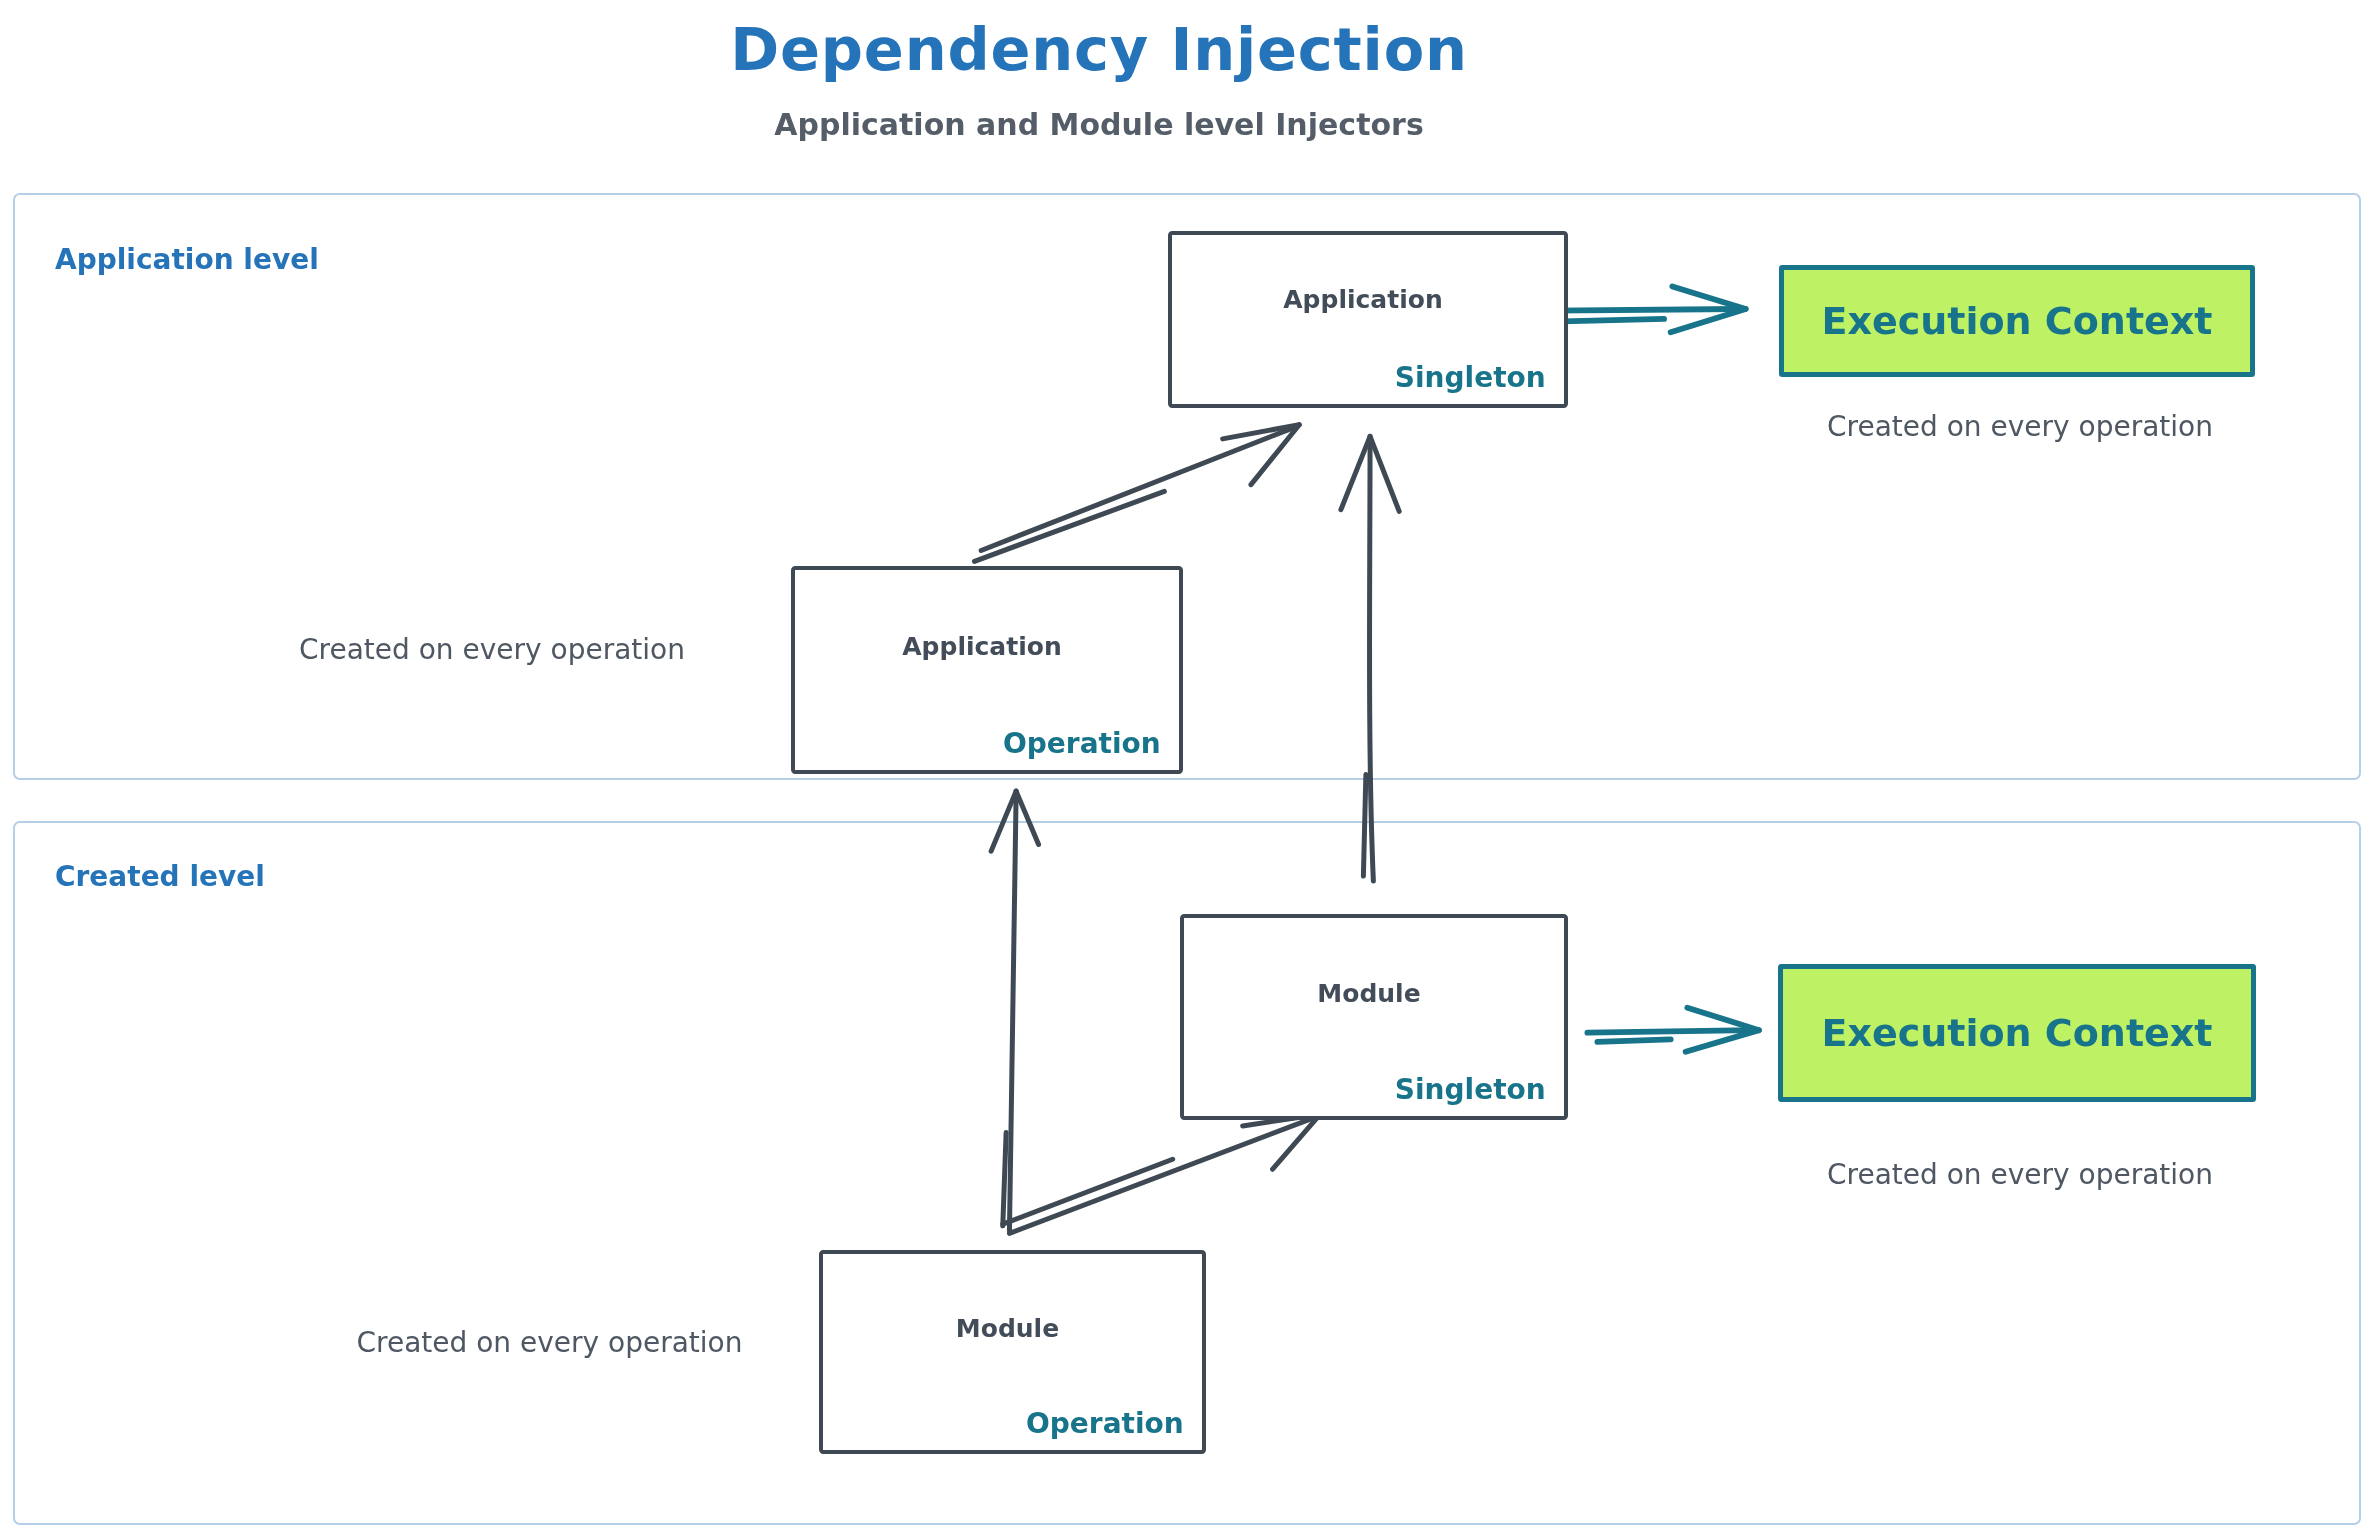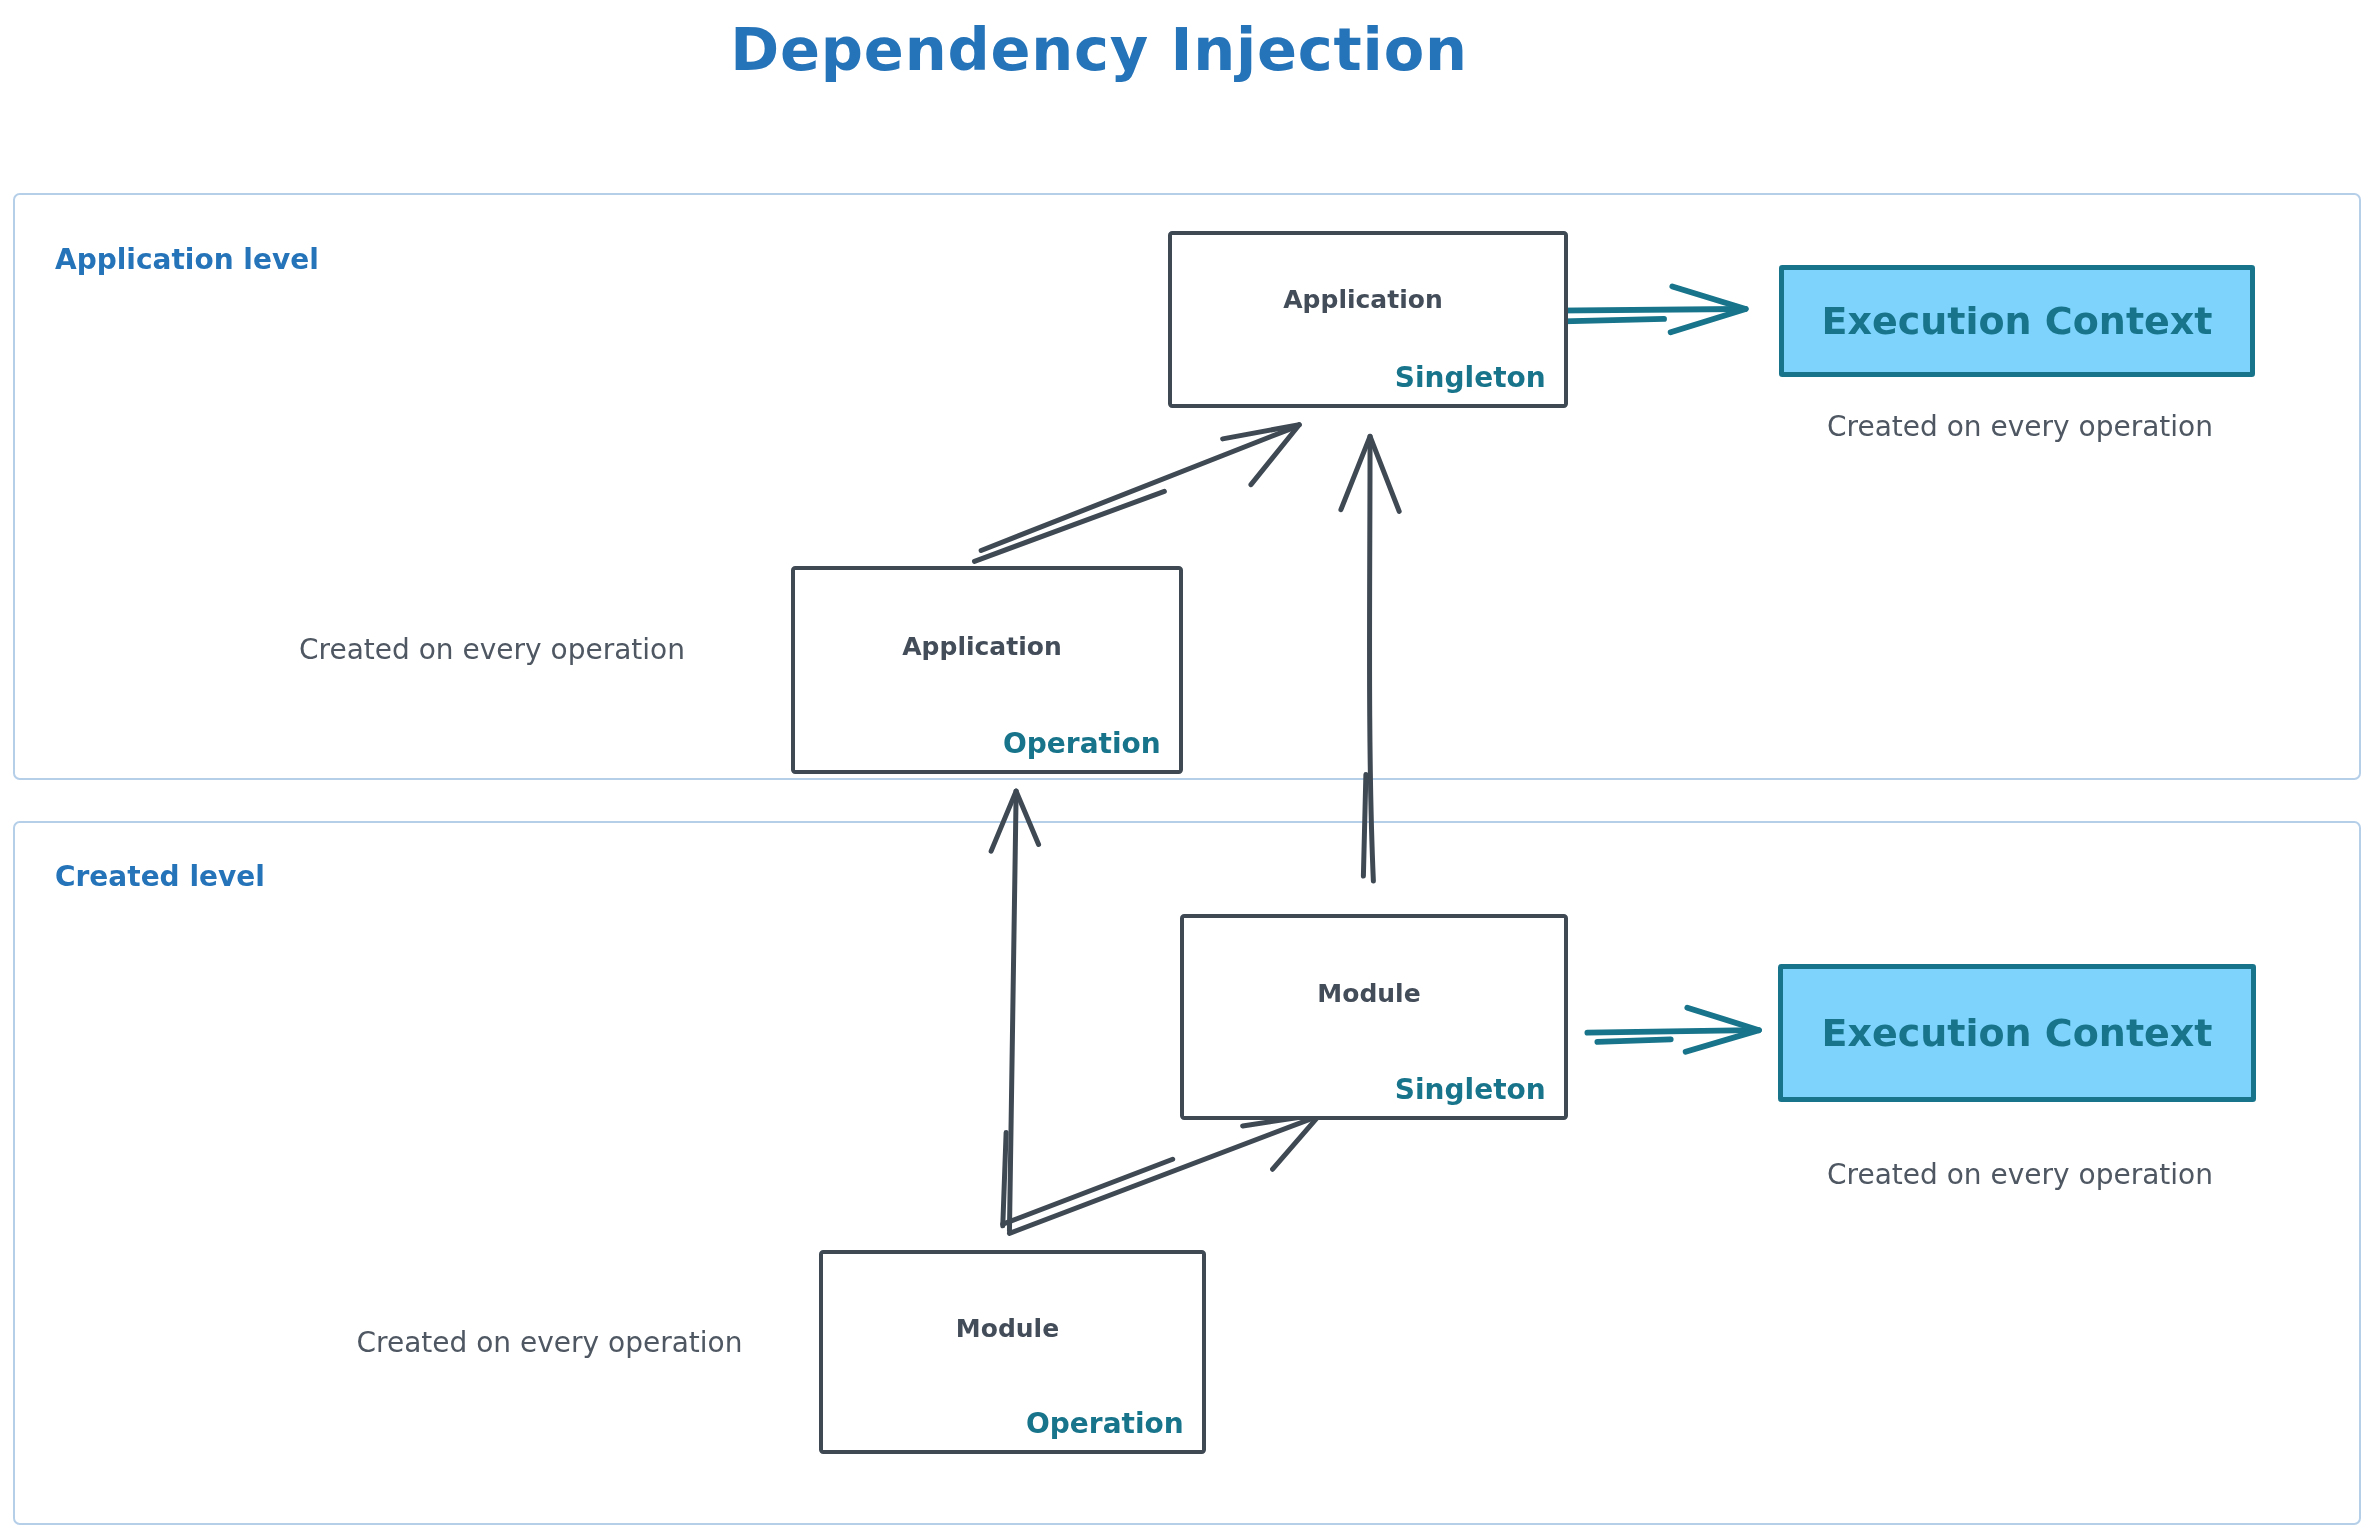--- a/index.html
+++ b/index.html
@@ -60,21 +60,21 @@
   }
   .node.app-singleton{left:1168px;top:231px;width:400px;height:177px;}
   .node.app-operation{left:791px;top:566px;width:392px;height:208px;}
   .node.module-singleton{left:1180px;top:914px;width:388px;height:206px;}
   .node.module-operation{left:819px;top:1250px;width:387px;height:204px;}
   
   .exec{
     position:absolute;
     border:5px solid #17748a;
     border-radius:3.3px;
-    background:#7dd3fc;
+    background:#bef264;
     box-sizing:border-box;
     display:flex;align-items:center;justify-content:center;
   }
   .exec .exec-label{
     font-size:38px;font-weight:600;color:#17748a;
     white-space:nowrap;
   }
   .exec.app{left:1779px;top:265px;width:476px;height:112px;}
   .exec.module{left:1778px;top:964px;width:478px;height:138px;}
   
@@ -91,20 +91,21 @@
   svg.arrows{position:absolute;left:0;top:0;width:2377px;height:1534px;pointer-events:none;}
   .stroke-slate{stroke:#3f4954;fill:none;stroke-width:6;stroke-linecap:round;stroke-linejoin:round;}
   .stroke-teal{stroke:#17748a;fill:none;stroke-width:7;stroke-linecap:round;stroke-linejoin:round;}
 </style>
 </head>
 <body>
 
 <div class="canvas">
 
   <div class="title">Dependency Injection</div>
+  <div class="subtitle">Application and Module level Injectors</div>
 
   <div class="section app"></div>
   <div class="section module"></div>
   <div class="section-label app">Application level</div>
   <div class="section-label module">Created level</div>
 
   <svg class="arrows" viewBox="0 0 2854 1842">
 
     <g>
       <path class="stroke-slate" d="M1178,661 L1552,514"></path>

